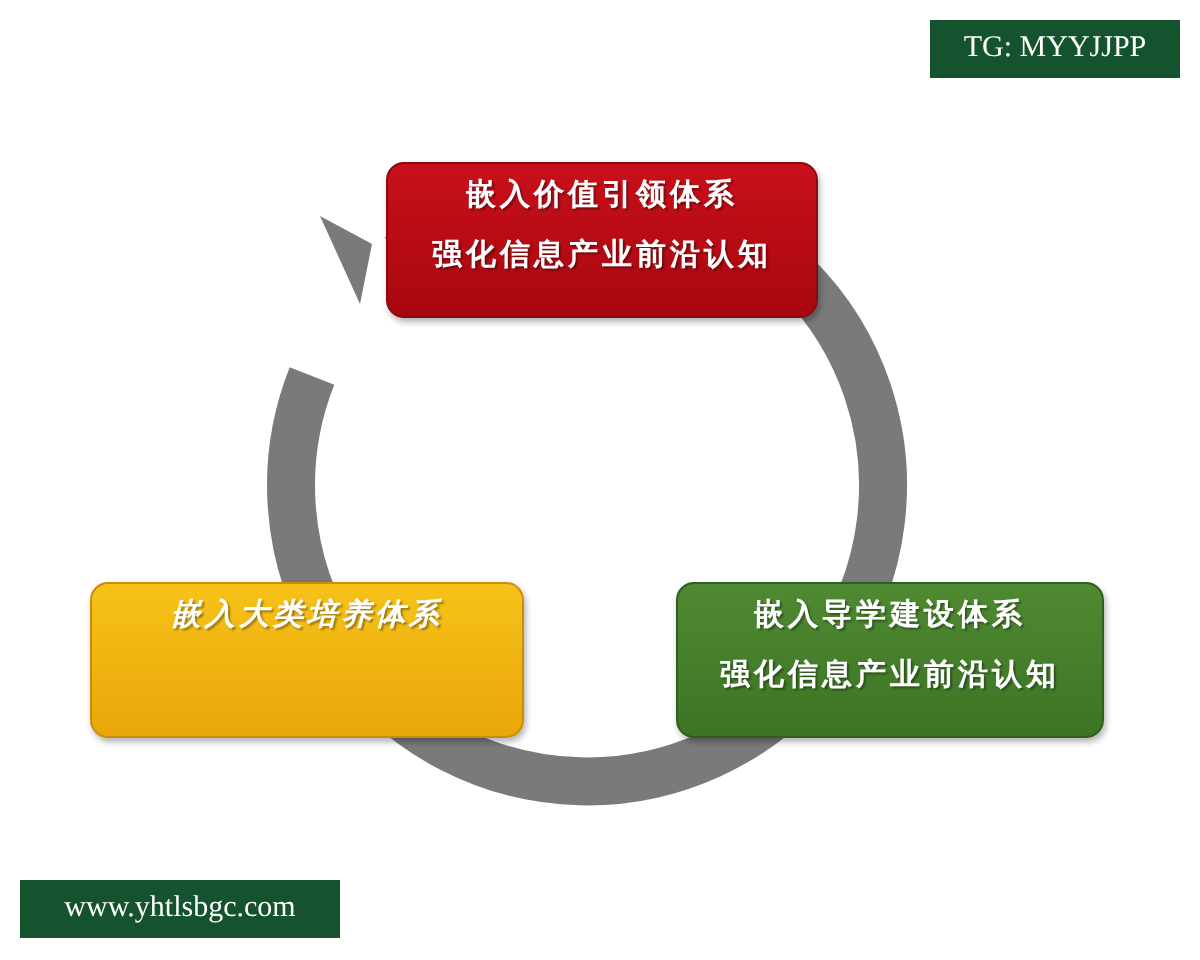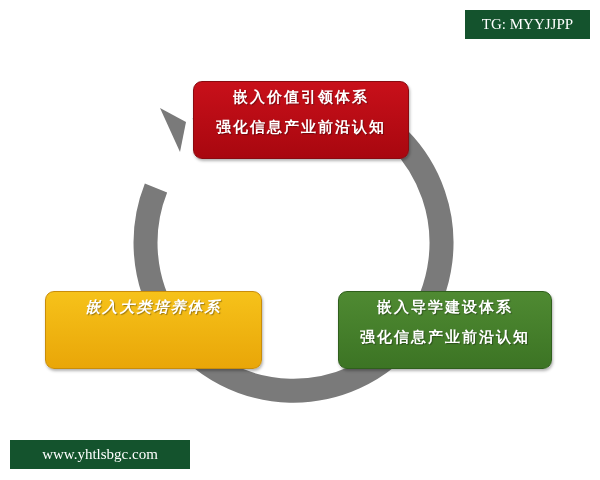--- a/index.html
+++ b/index.html
@@ -4,21 +4,21 @@
 <style>
   html,body{margin:0;padding:0;}
   body{width:600px;height:480px;background:#ffffff;position:relative;overflow:hidden;font-family:"DejaVu Sans",sans-serif;}
   .cycle{position:absolute;left:0;top:0;width:600px;height:480px;}
   .box{position:absolute;border-radius:9px;display:flex;flex-direction:column;align-items:center;color:#fff;font-weight:bold;font-size:15px;letter-spacing:2px;line-height:30px;text-shadow:1px 1px 1px rgba(0,0,0,0.35);box-shadow:1px 2px 3px rgba(0,0,0,0.3);}
   .box.red{left:193px;top:81px;width:214px;height:76px;background:linear-gradient(#c8101a,#a8070f);border:1px solid #8a0a10;}
   .box.yellow{left:45px;top:291px;width:215px;height:76px;background:linear-gradient(#f6c21a,#e9a608);border:1px solid #c98d0a;font-style:italic;}
   .box.green{left:338px;top:291px;width:212px;height:76px;background:linear-gradient(#4f8a32,#3c7424);border:1px solid #2f5f1c;}
   .tag{position:absolute;background:#14532d;color:#fff;font-family:Liberation Serif, serif;font-size:15px;display:flex;align-items:center;justify-content:center;}
   .tag.tg{left:465px;top:10px;width:125px;height:29px;}
-  .tag.url{left:10px;top:440px;width:180px;height:29px;}
+  .tag.url{left:10px;top:440px;width:160px;height:29px;}
 </style>
 </head>
 <body>
 
 <svg class="cycle" viewBox="0 0 600 480">
 
   <path d="M 200 128 A 148 148 0 1 1 156 188" fill="none" stroke="#7a7a7a" stroke-width="24" transform="rotate(0)"></path>
 
   <polygon points="160,108 186,122 180,152" fill="#7a7a7a"></polygon>
 </svg>

